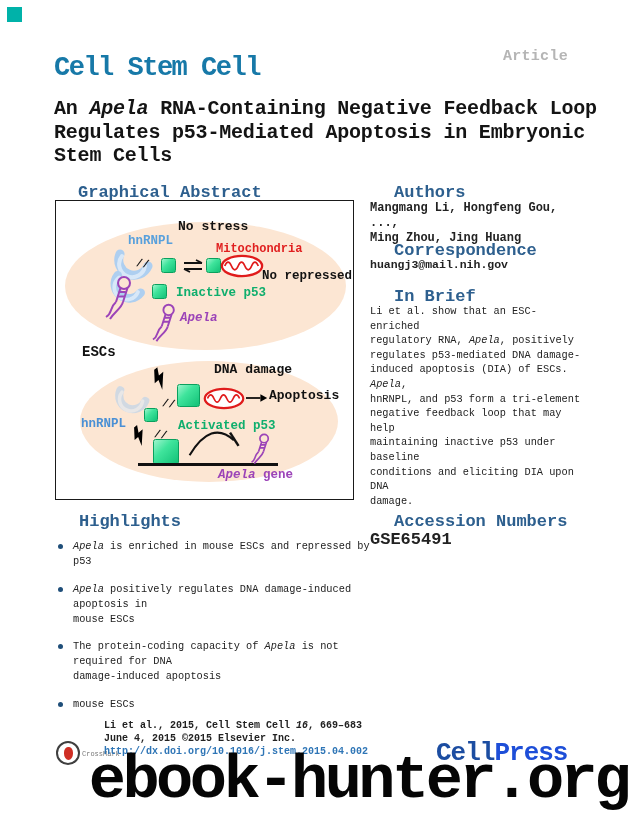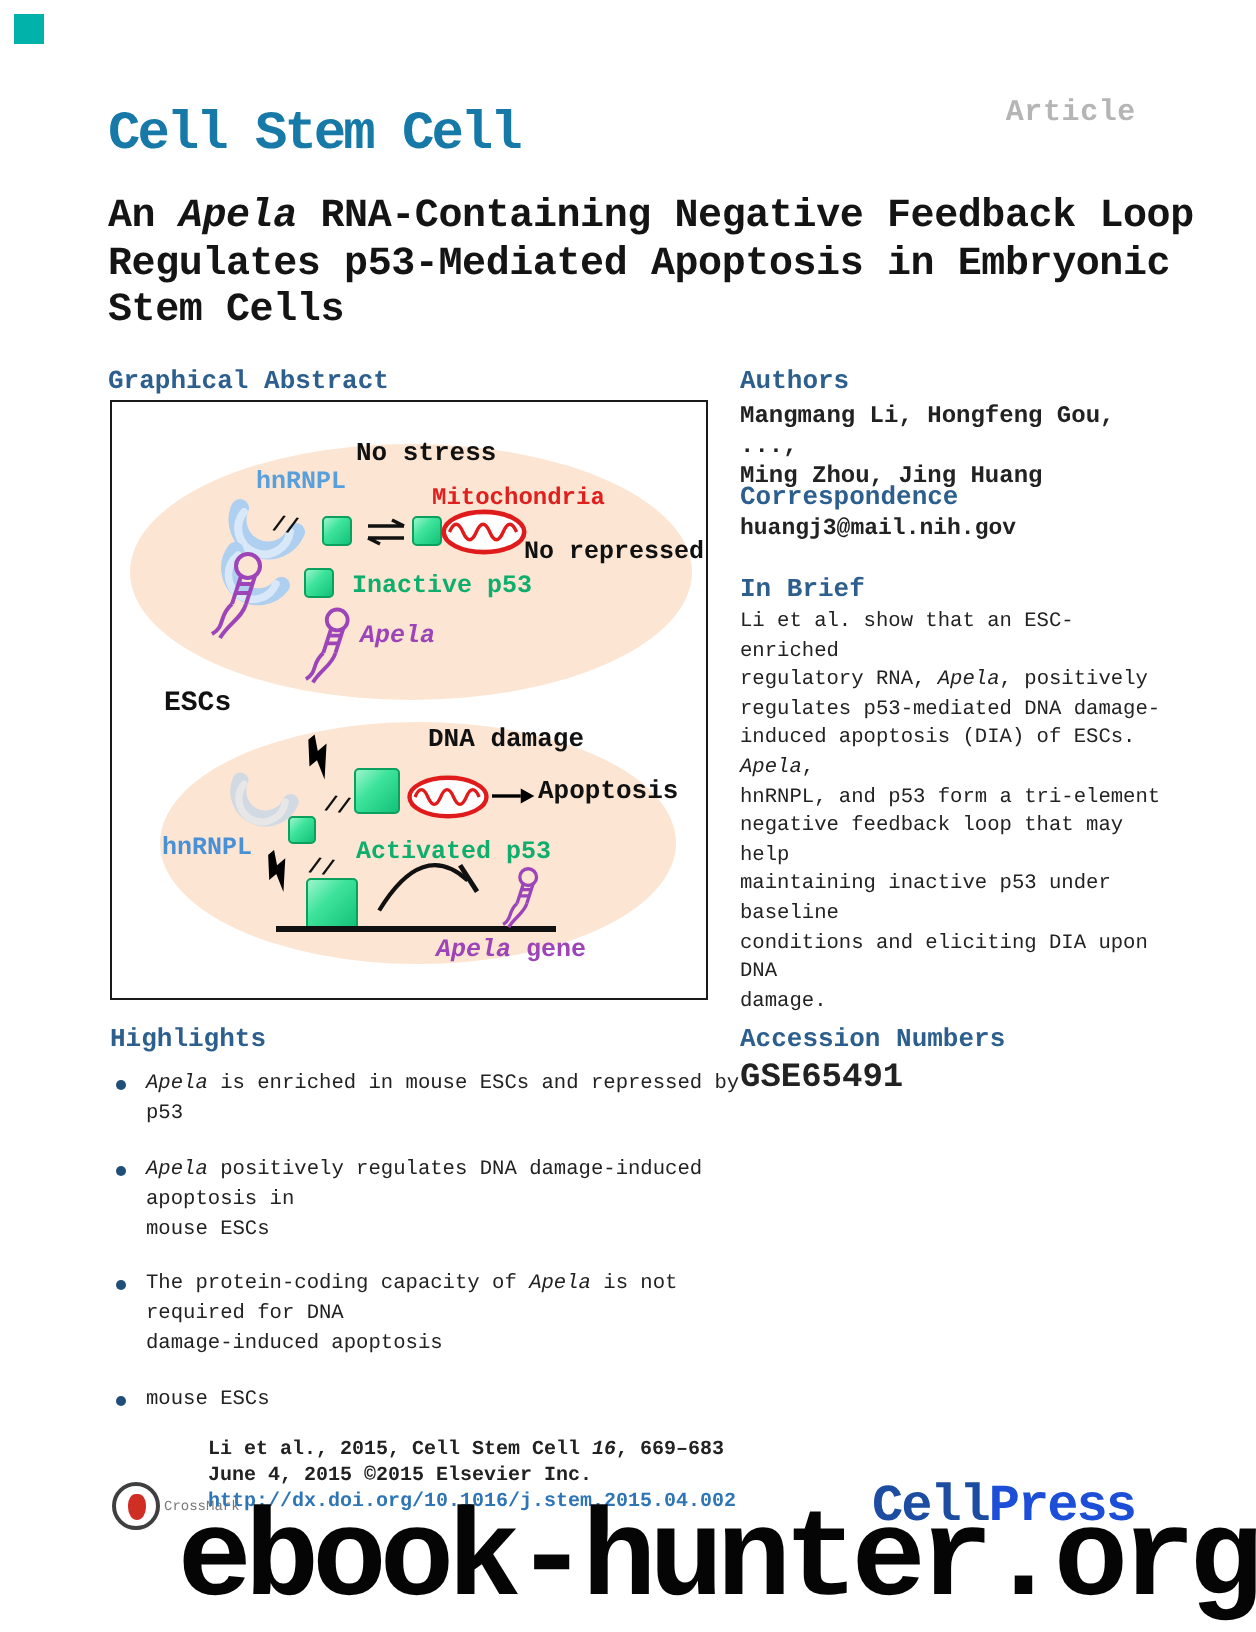--- a/index.html
+++ b/index.html
@@ -7,21 +7,21 @@
        font-family:"Liberation Sans",sans-serif;color:#1a1a1a;}
   .abs{position:absolute;font-family:Liberation Mono, monospace;}
   .it{font-style:italic;}
   
   .corner-accent{left:7px;top:7px;width:15px;height:15px;background:#00b2a9;}
   .article-label{top:48px;right:60px;font-size:15px;font-weight:bold;color:#b5b5b5;letter-spacing:.3px;}
   .journal-logo{left:54px;top:53px;font-size:27px;font-weight:bold;color:#1779a8;letter-spacing:-1.5px;}
   
   .paper-title{left:54px;top:97px;width:560px;font-size:20px;line-height:23.5px;font-weight:bold;color:#141414;letter-spacing:-.2px;}
   
-  .sec-head{color:#2d5f8e;font-weight:bold;font-size:13px;}
+  .sec-head{color:#2d5f8e;font-weight:bold;font-size:17px;margin-left:24px;}
   
   .rc{left:370px;width:215px;}
   .authors-lines{top:201px;font-size:12px;font-weight:bold;line-height:15px;color:#222;}
   .email{top:258px;font-size:11.5px;font-weight:bold;color:#222;}
   .inbrief-body{top:304px;font-size:10.3px;line-height:14.6px;color:#222;}
   
   .ga-box{left:55px;top:200px;width:299px;height:300px;border:1.5px solid #1a1a1a;background:#fff;box-sizing:border-box;}
   .cell-ellipse{position:absolute;background:#fce6d3;border-radius:50%;}
   .ell-top{left:9px;top:21px;width:281px;height:128px;}
   .ell-bottom{left:24px;top:160px;width:258px;height:121px;}

